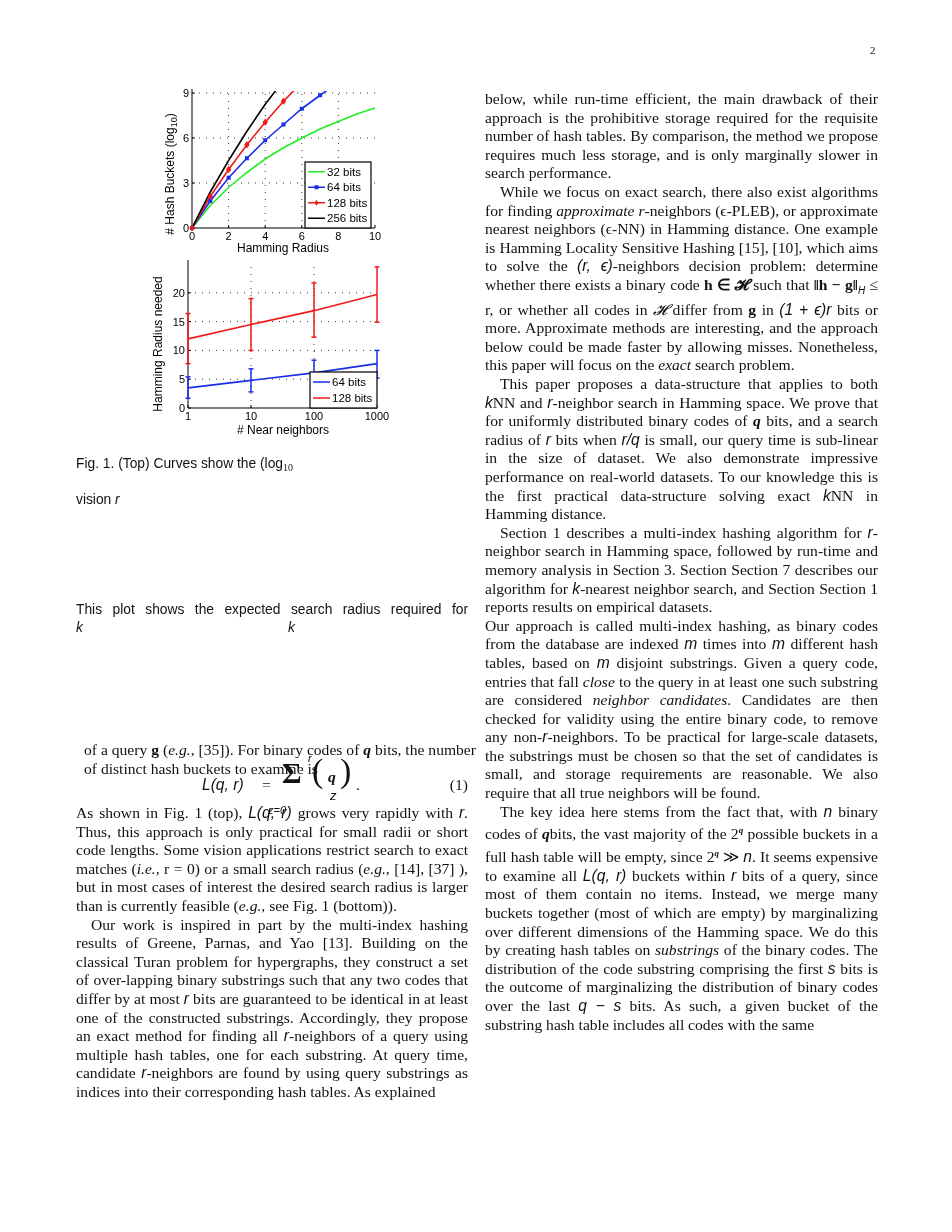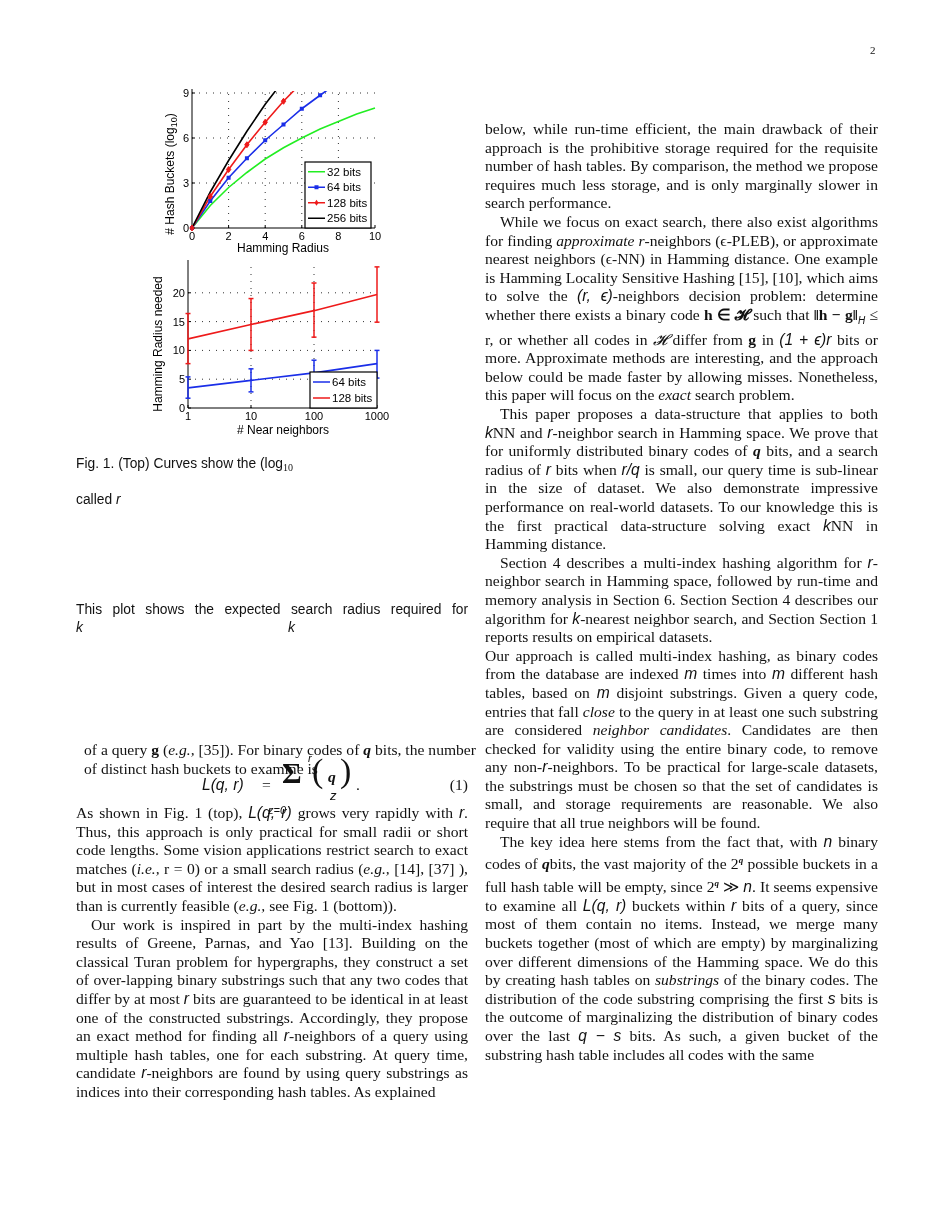--- a/index.html
+++ b/index.html
@@ -1,21 +1,21 @@
 <!DOCTYPE html>
 <html><head>
 <meta charset="utf-8">
 <style>
   html, body { margin: 0; padding: 0; background: #fff; }
   body { width: 952px; height: 1232px; position: relative; overflow: hidden; color: #111; }
   .serif { font-family: "Liberation Serif", "DejaVu Serif", serif; }
   #page-number { position: absolute; left: 870px; top: 44px; font-size: 11px; }
   .col { position: absolute; font-family: "Liberation Serif", serif; font-size: 15.6px; line-height: 18.6px; text-align: justify; }
   #col-left-text { left: 84px; top: 710px; width: 392px; margin-top: 31px; }
-  #col-right { left: 485px; top: 90px; width: 393px; margin-top: 30px; }
+  #col-right { left: 485px; top: 90px; width: 393px; }
   .col p { margin: 0; }
   .col p.ind { text-indent: 15px; }
   .col p.noind { text-indent: 0; }
   i { font-style: italic; }
   .math { font-style: italic; font-family: Liberation Sans, sans-serif; }
   .glyph { font-weight: bold; font-style: italic; }
   .section-heading { font-family: "Liberation Sans", sans-serif; font-weight: bold; font-size: 16.5px; margin: 30px 0 10px 0 !important; letter-spacing: .3px; }
   .section-heading .sc { font-variant: small-caps; }
   .section-heading .num { margin-right: 18px; }
   #fig-caption { position: absolute; left: 76px; top: 456px; width: 392px; font-family: "Liberation Sans", sans-serif; font-size: 13.8px; }
@@ -181,21 +181,21 @@
       <text x="182" y="128" font-size="11.5">64 bits</text>
       <line x1="163" x2="180" y1="140" y2="140" stroke="#ee1a1a" stroke-width="1.5"></line>
       <text x="182" y="144" font-size="11.5">128 bits</text>
     </g>
   <text x="133" y="176" text-anchor="middle" font-size="12"># Near neighbors</text>
   <text transform="translate(12,86) rotate(-90)" text-anchor="middle" font-size="12">Hamming Radius needed</text>
 </svg>
 
 <div id="fig-caption">
   <div class="line" style="top:0px"><span>Fig. 1.  (Top) Curves show the (log</span><span class="serif" style="font-size:10px;vertical-align:-3px">10</span></div>
-  <div class="line" style="top:36px"><span>called </span> <span class="math">r</span></div>
+  <div class="line" style="top:36px"><span>vision </span> <span class="math">r</span></div>
   <div class="line" style="top:146px;width:392px;text-align:justify;text-align-last:justify">This plot shows the expected search radius required for</div>
   <div class="line" style="top:164px"><span class="math">k</span><span class="math" style="position:absolute;left:212px">k</span></div>
 </div>
 
 <div class="col" id="col-left-text">
   <p class="noind">
     <span>of a query </span><b class="serif">g</b><span> (</span><i>e.g.,</i><span> [35]). For binary codes of </span><span class="glyph">q</span> <span>bits, the number of distinct hash buckets to examine is</span>
   </p>
 </div>
 
@@ -224,21 +224,21 @@
 
 <div class="col" id="col-right">
   <p class="noind">below, while run-time efficient, the main drawback of their approach is the prohibitive storage required for the requisite number of hash tables. By comparison, the method we propose requires much less storage, and is only marginally slower in search performance.</p>
   <p class="ind">
     <span>While we focus on exact search, there also exist algorithms for finding </span><i>approximate r</i><span>-neighbors (ϵ-PLEB), or approximate nearest neighbors (ϵ-NN) in Hamming distance. One example is Hamming Locality Sensitive Hashing [15], [10], which aims to solve the </span><span class="math">(r, ϵ)</span><span>-neighbors decision problem: determine whether there exists a binary code </span><b>h ∈ 𝓗</b><span> such that </span><b>‖h − g‖</b><sub class="math" style="font-size:10px">H</sub><span> ≤ r, or whether all codes in </span><span class="math">𝓗</span><span> differ from </span><b>g</b><span> in </span><span class="math">(1 + ϵ)r</span><span> bits or more. Approximate methods are interesting, and the approach below could be made faster by allowing misses. Nonetheless, this paper will focus on the </span><i>exact</i><span> search problem.</span>
   </p>
   <p class="ind">
     <span>This paper proposes a data-structure that applies to both </span><span class="math">k</span><span>NN and </span><span class="math">r</span><span>-neighbor search in Hamming space. We prove that for uniformly distributed binary codes of </span><span class="glyph">q</span><span> bits, and a search radius of </span><span class="math">r</span><span> bits when </span><span class="math">r/q</span><span> is small, our query time is sub-linear in the size of dataset. We also demonstrate impressive performance on real-world datasets. To our knowledge this is the first practical data-structure solving exact </span><span class="math">k</span><span>NN in Hamming distance.</span>
   </p>
   <p class="ind">
-    <span>Section 4 describes a multi-index hashing algorithm for </span><span class="math">r</span><span>-neighbor search in Hamming space, followed by run-time and memory analysis in Section 6. Section Section 4 describes our algorithm for </span><span class="math">k</span><span>-nearest neighbor search, and Section Section 1 reports results on empirical datasets.</span>
+    <span>Section 1 describes a multi-index hashing algorithm for </span><span class="math">r</span><span>-neighbor search in Hamming space, followed by run-time and memory analysis in Section 3. Section Section 7 describes our algorithm for </span><span class="math">k</span><span>-nearest neighbor search, and Section Section 1 reports results on empirical datasets.</span>
   </p>
   <p class="noind">
     <span>Our approach is called multi-index hashing, as binary codes from the database are indexed </span><span class="math">m</span><span> times into </span><span class="math">m</span><span> different hash tables, based on </span><span class="math">m</span><span> disjoint substrings. Given a query code, entries that fall </span><i>close</i><span> to the query in at least one such substring are considered </span><i>neighbor candidates</i><span>. Candidates are then checked for validity using the entire binary code, to remove any non-</span><span class="math">r</span><span>-neighbors. To be practical for large-scale datasets, the substrings must be chosen so that the set of candidates is small, and storage requirements are reasonable. We also require that all true neighbors will be found.</span>
   </p>
   <p class="ind">
     <span>The key idea here stems from the fact that, with </span><span class="math">n</span><span> binary codes of </span><span class="glyph">q</span><span>bits, the vast majority of the </span><span>2</span><sup class="glyph" style="font-size:9px">q</sup><span> possible buckets in a full hash table will be empty, since </span><span>2</span><sup class="glyph" style="font-size:9px">q</sup><span> ≫ </span><span class="math">n</span><span>. It seems expensive to examine all </span><span class="math">L(q, r)</span><span> buckets within </span><span class="math">r</span><span> bits of a query, since most of them contain no items. Instead, we merge many buckets together (most of which are empty) by marginalizing over different dimensions of the Hamming space. We do this by creating hash tables on </span><i>substrings</i><span> of the binary codes. The distribution of the code substring comprising the first </span><span class="math">s</span><span> bits is the outcome of marginalizing the distribution of binary codes over the last </span><span class="math">q − s</span><span> bits. As such, a given bucket of the substring hash table includes all codes with the same</span>
   </p>
 </div>
 
 </body></html>

